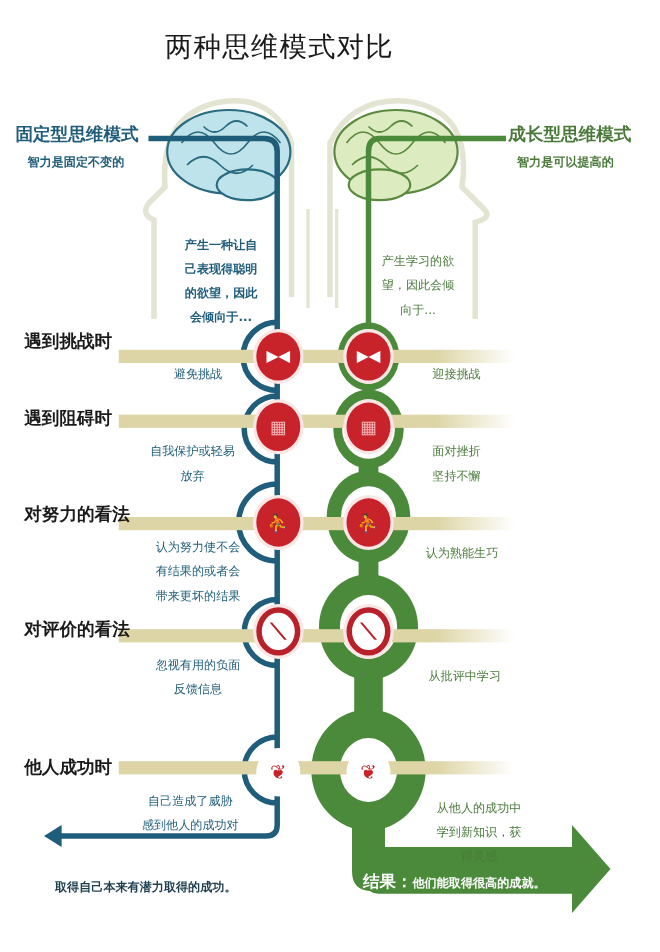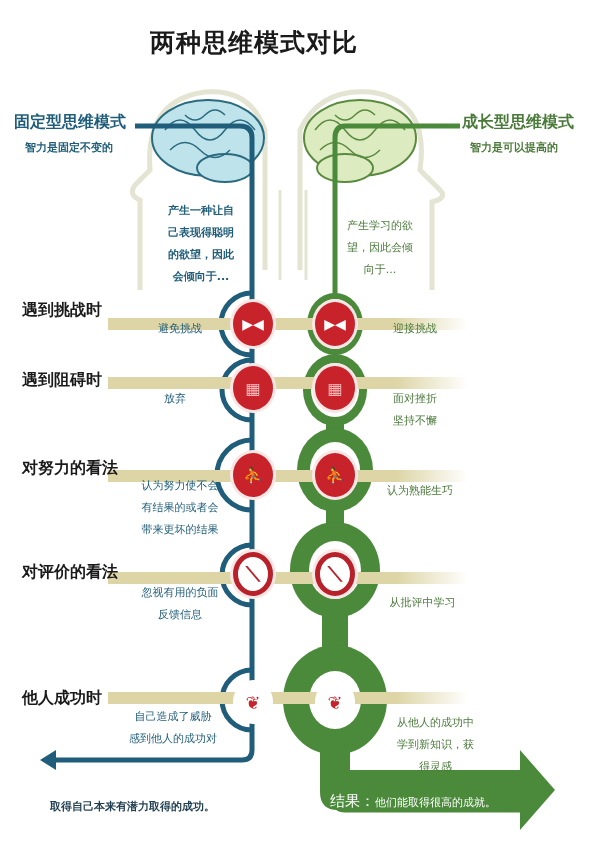--- a/index.html
+++ b/index.html
@@ -1,34 +1,34 @@
 <!DOCTYPE html>
 <html><head>
 <meta charset="utf-8">
 <style>
   * { margin: 0; padding: 0; box-sizing: border-box; }
   body { width: 600px; height: 865px; background: #ffffff; position: relative; overflow: hidden;
          font-family: "DejaVu Sans", "Liberation Sans", sans-serif; }
   .abs { position: absolute; }
-  .title { left: 0; width: 508px; top: 26px; text-align: center; font-size: 25px; font-weight: bold; color: #1a1a1a; letter-spacing: 1px; }
+  .title { left: 0; width: 508px; top: 26px; text-align: center; font-size: 25px; font-weight: normal; color: #1a1a1a; letter-spacing: 1px; }
   .side-title { font-size: 16px; font-weight: bold; }
   .side-sub { font-size: 11px; font-weight: bold; }
   .blue { color: #1f5d7a; font-family: Liberation Mono, monospace; }
   .green { color: #4a7a3a; }
   .row-label { left: 22px; font-size: 16px; font-weight: bold; color: #1a1a1a; text-align: center; }
   .band { left: 108px; width: 360px; height: 12px;
           background: linear-gradient(to right, #ddd5a6 0%, #ddd5a6 80%, rgba(221,213,166,0) 100%); }
-  .desc { font-size: 11px; line-height: 22px; text-align: center; }
+  .desc { font-size: 11px; line-height: 22px; text-align: center; margin-top: 12px; }
   .desc-l { color: #1f5d7a; }
   .desc-r { color: #4a7a3a; }
   .icon { width: 40px; height: 44px; border-radius: 50%; background: #c8232b;
           box-shadow: 0 0 0 3px #fbe6e6; display: flex; align-items: center; justify-content: center; }
   .result-l { left: 50px; top: 795px; font-size: 11px; color: #1f3e50; font-weight: bold; line-height: 24px; }
   .result-l .big { font-size: 15px; }
-  .result-r { left: 330px; top: 792px; font-size: 11px; color: #ffffff; font-weight: normal; text-align: center; }
+  .result-r { left: 330px; top: 792px; font-size: 11px; color: #ffffff; font-weight: bold; text-align: center; }
   .result-r .big { font-size: 15px; }
 </style>
 </head>
 <body>
 
 <div class="abs title">两种思维模式对比</div>
 
 <svg class="abs" style="left:0;top:0" width="600" height="865">
 
   <path d="M140 290 L140 200 Q128 195 135 185 L150 170 Q145 100 205 92 Q250 88 265 130 L265 270" fill="none" stroke="#e3e4d2" stroke-width="5"></path>
@@ -113,20 +113,21 @@
 
 <div class="abs band" style="top:377px"></div>
 <div class="abs row-label" style="top:370px">遇到阻碍时</div>
 <div class="abs icon" style="left:233px;top:366px">
     <span style="color:#f6b6b6;font-size:16px">▦</span>
   </div>
 <div class="abs icon" style="left:315px;top:366px">
     <span style="color:#f6b6b6;font-size:16px">▦</span>
   </div>
 <div class="abs desc desc-l" style="left:125px;top:388px;width:100px">
+  <div>自我保护或轻易</div>
   <div>放弃</div>
 </div>
 <div class="abs desc desc-r" style="left:380px;top:388px;width:70px">
   <div>面对挫折</div>
   <div>坚持不懈</div>
 </div>
 
 <div class="abs band" style="top:470px"></div>
 <div class="abs row-label" style="top:458px">对努力的看法</div>
 <div class="abs icon" style="left:233px;top:453px">

